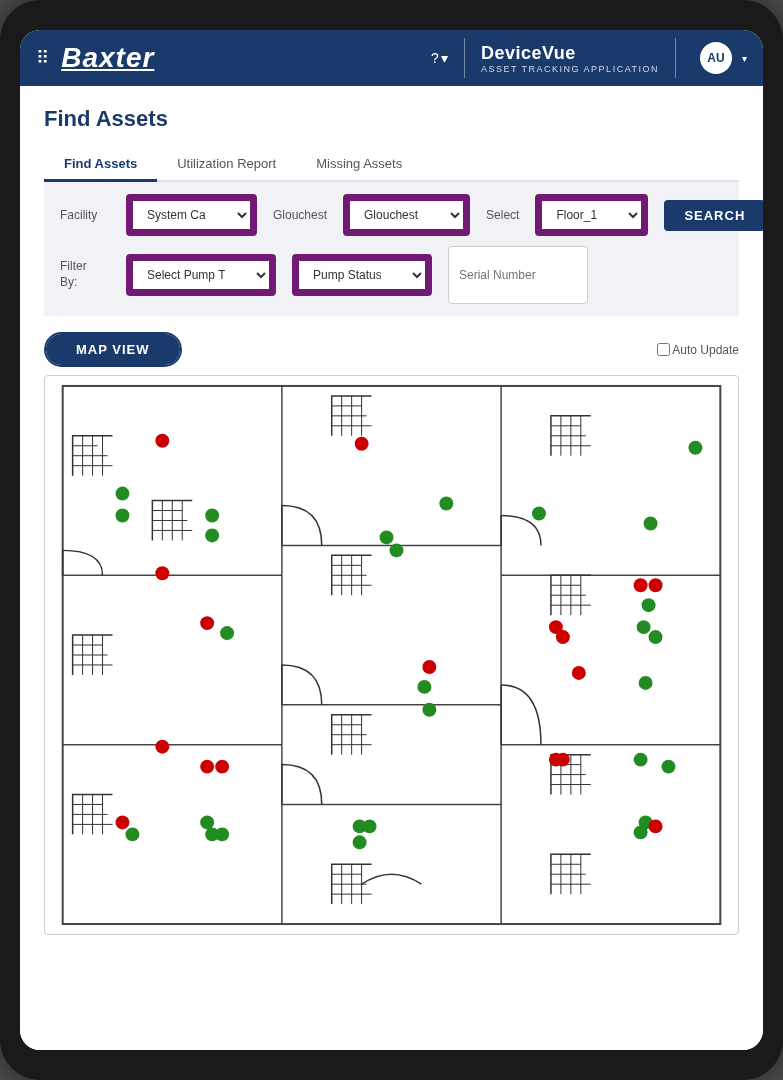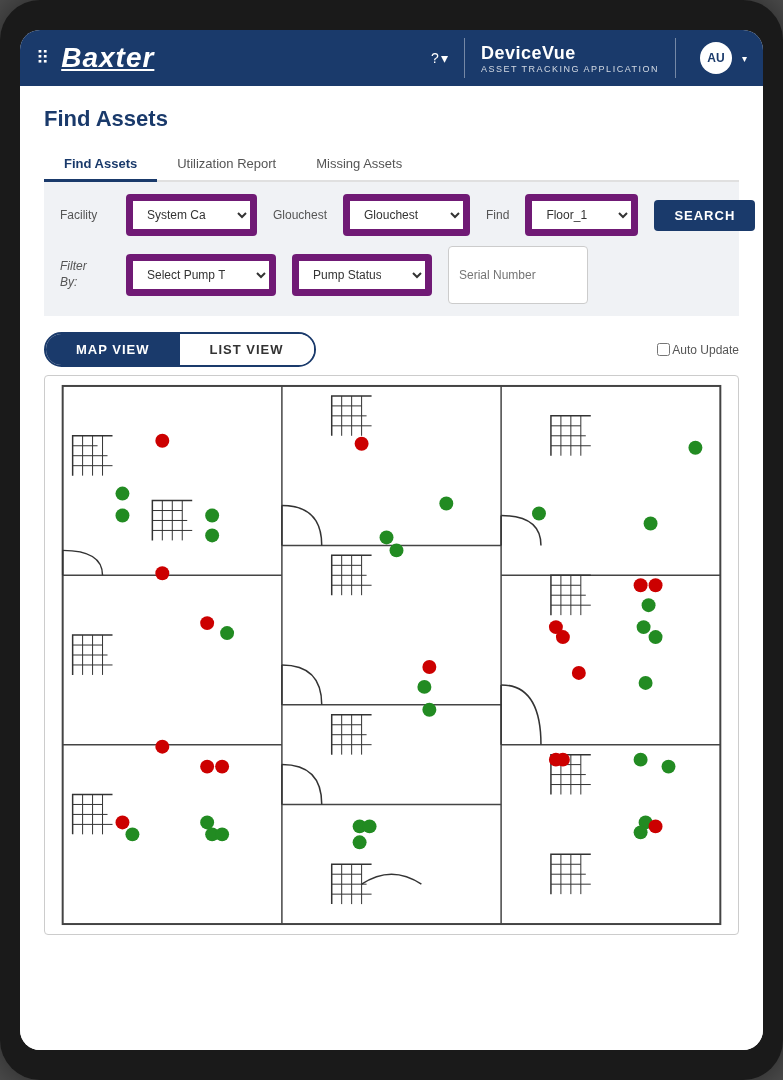--- a/index.html
+++ b/index.html
@@ -169,21 +169,20 @@
     .filter-label {
       font-size: 12px;
       color: #555;
       min-width: 50px;
     }
     .filter-label-by {
       font-size: 12px;
       color: #555;
       min-width: 50px;
       line-height: 1.3;
-      font-style: italic;
     }
     .field-label {
       font-size: 12px;
       color: #555;
     }
     select.filter-select {
       padding: 6px 28px 6px 10px;
       border: 7px solid #701a75;
       border-radius: 4px;
       background: white;
@@ -307,42 +306,41 @@
       <div class="filter-area">
         <div class="filter-row">
           <span class="filter-label">Facility</span>
           <select class="filter-select">
             <option>System Ca</option>
           </select>
           <span class="field-label">Glouchest</span>
           <select class="filter-select">
             <option>Glouchest</option>
           </select>
-          <span class="field-label">Find</span>
+          <span class="field-label">Select</span>
           <select class="filter-select">
             <option>Floor_1</option>
           </select>
           <button class="search-btn">SEARCH</button>
         </div>
         <div class="filter-row">
           <span class="filter-label-by">Filter<br>By:</span>
           <select class="filter-select" style="width:150px;">
             <option>Select Pump Type</option>
           </select>
           <select class="filter-select" style="width:140px;">
             <option>Pump Status</option>
           </select>
           <input class="filter-input" type="text" placeholder="Serial Number" style="">
         </div>
       </div>
 
       <div class="view-toggle-row">
         <div class="view-toggle">
           <button class="view-btn active">MAP VIEW</button>
-          <button class="view-btn inactive">LIST VIEW</button>
         </div>
         <div class="auto-update">
           <input type="checkbox" style="">
           <span>Auto Update</span>
         </div>
       </div>
 
       <div class="map-container">
         <svg class="map-svg" viewBox="0 0 680 560" xmlns="http://www.w3.org/2000/svg">
 

